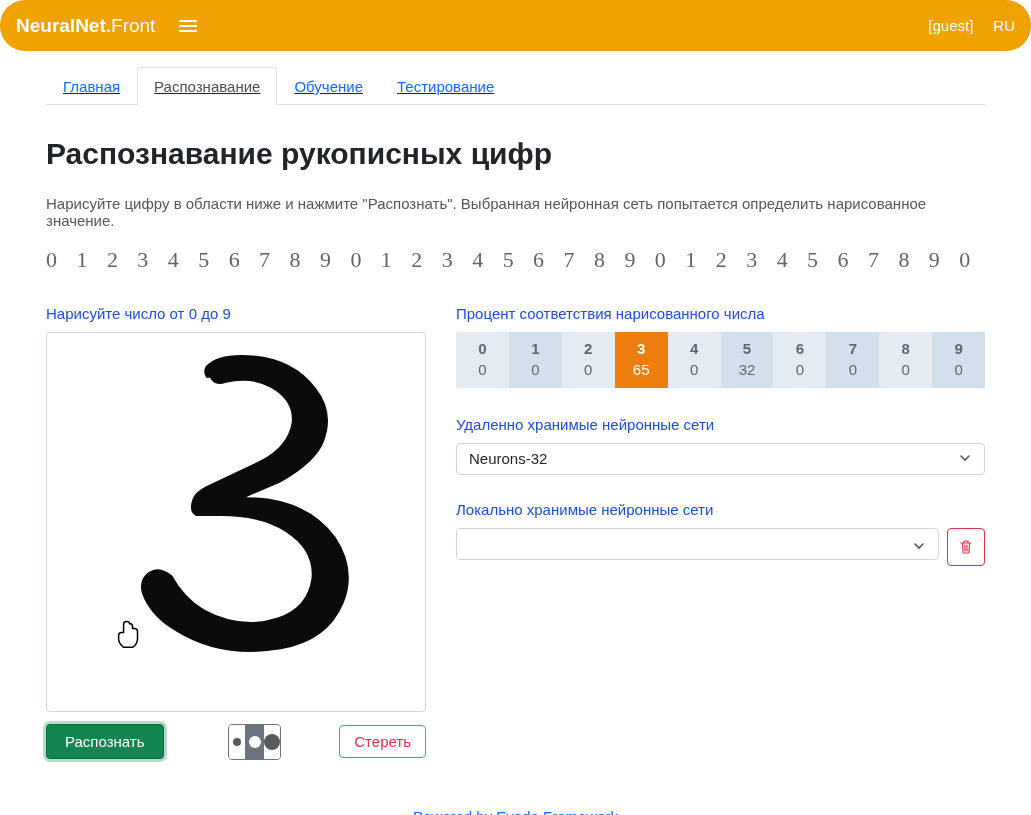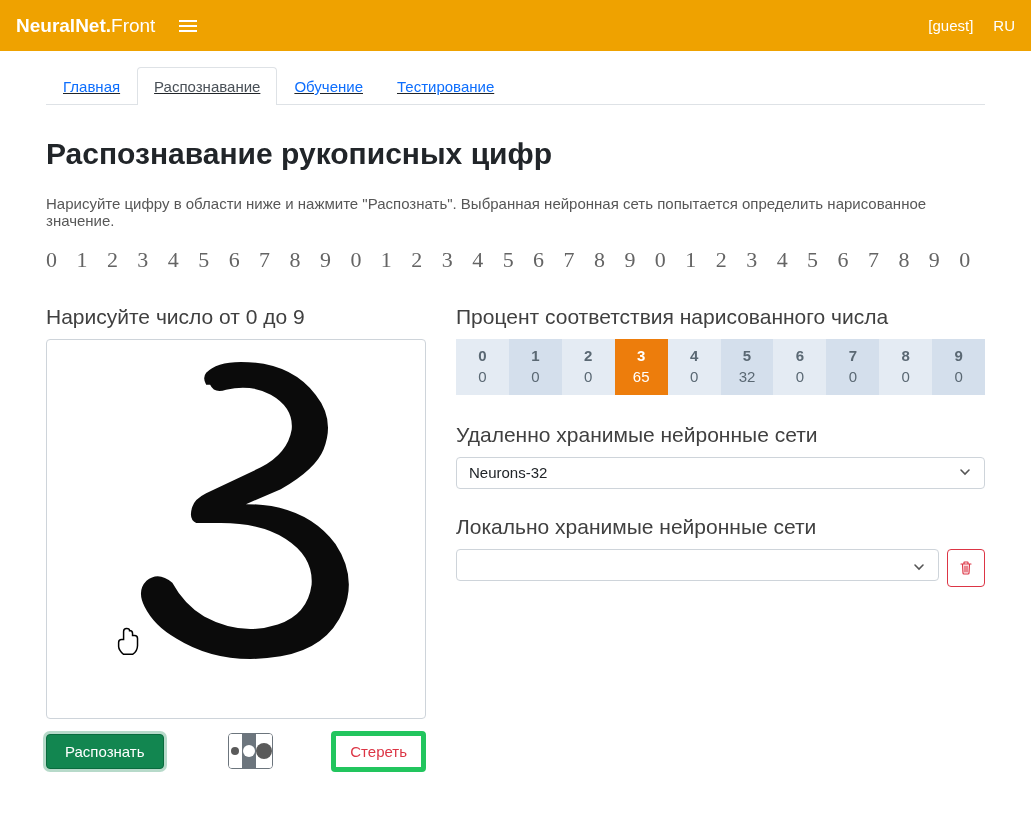--- a/index.html
+++ b/index.html
@@ -9,20 +9,21 @@
   color: #212529;
   width: 1031px;
 }
 .topbar {
   background: #efa200;
   color: #fff;
   height: 51px;
   display: flex;
   align-items: center;
   padding: 0 16px;
+  border-radius: 25px;
 }
 .brand { font-size: 19px; }
 .brand .bold { font-weight: 700; }
 .brand .light { font-weight: 300; }
 .menu-icon {
   margin-left: 24px;
   font-size: 18px;
   cursor: pointer;
 }
 .menu-icon .bar {
@@ -77,22 +78,22 @@
   overflow: hidden;
   white-space: nowrap;
 }
 .digit-strip svg { display: block; }
 
 .columns { display: flex; gap: 30px; }
 .left-col { width: 380px; }
 .right-col { flex: 1; }
 
 .section-label {
-  color: #404040;
-  font-size: 21px;
+  color: #1d4ed8;
+  font-size: 15px;
   margin-bottom: 10px;
 }
 
 .canvas-box {
   width: 380px;
   height: 380px;
   border: 1px solid #ced4da;
   border-radius: 4px;
   background: #fff;
   position: relative;
@@ -138,21 +139,21 @@
   border-radius: 50%;
 }
 .brush.active .dot { background: #fff; }
 .brush .s1 { width: 8px; height: 8px; }
 .brush .s2 { width: 12px; height: 12px; }
 .brush .s3 { width: 16px; height: 16px; }
 
 .btn-erase {
   background: #fff;
   color: #dc3545;
-  border: 5px solid #22c55e;
+  border: 1px solid #22c55e;
   border-radius: 4px;
   padding: 7px 14px;
   font-size: 15px;
   cursor: pointer;
   margin-left: 48px;
 }
 
 .percent-grid {
   display: flex;
   margin-bottom: 28px;

